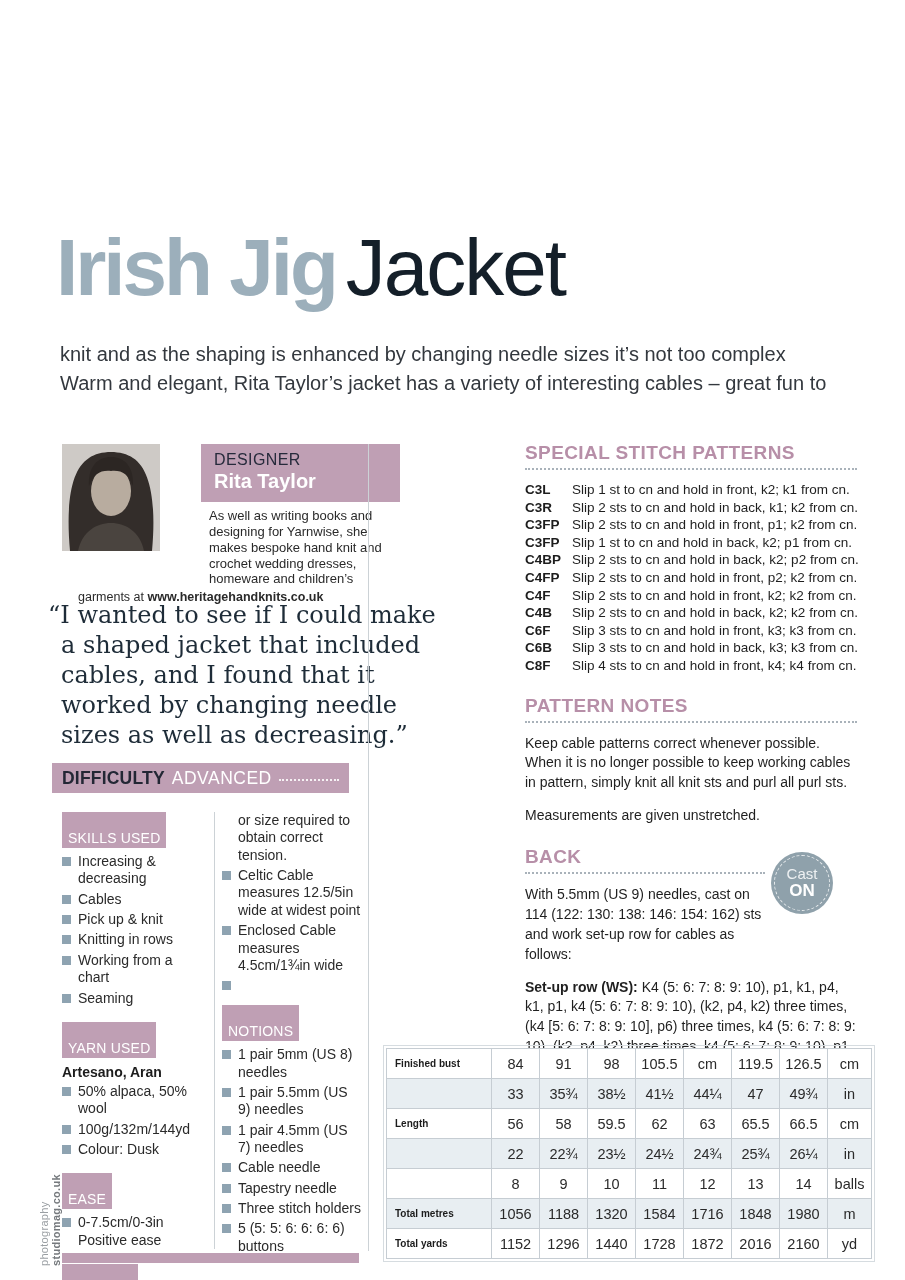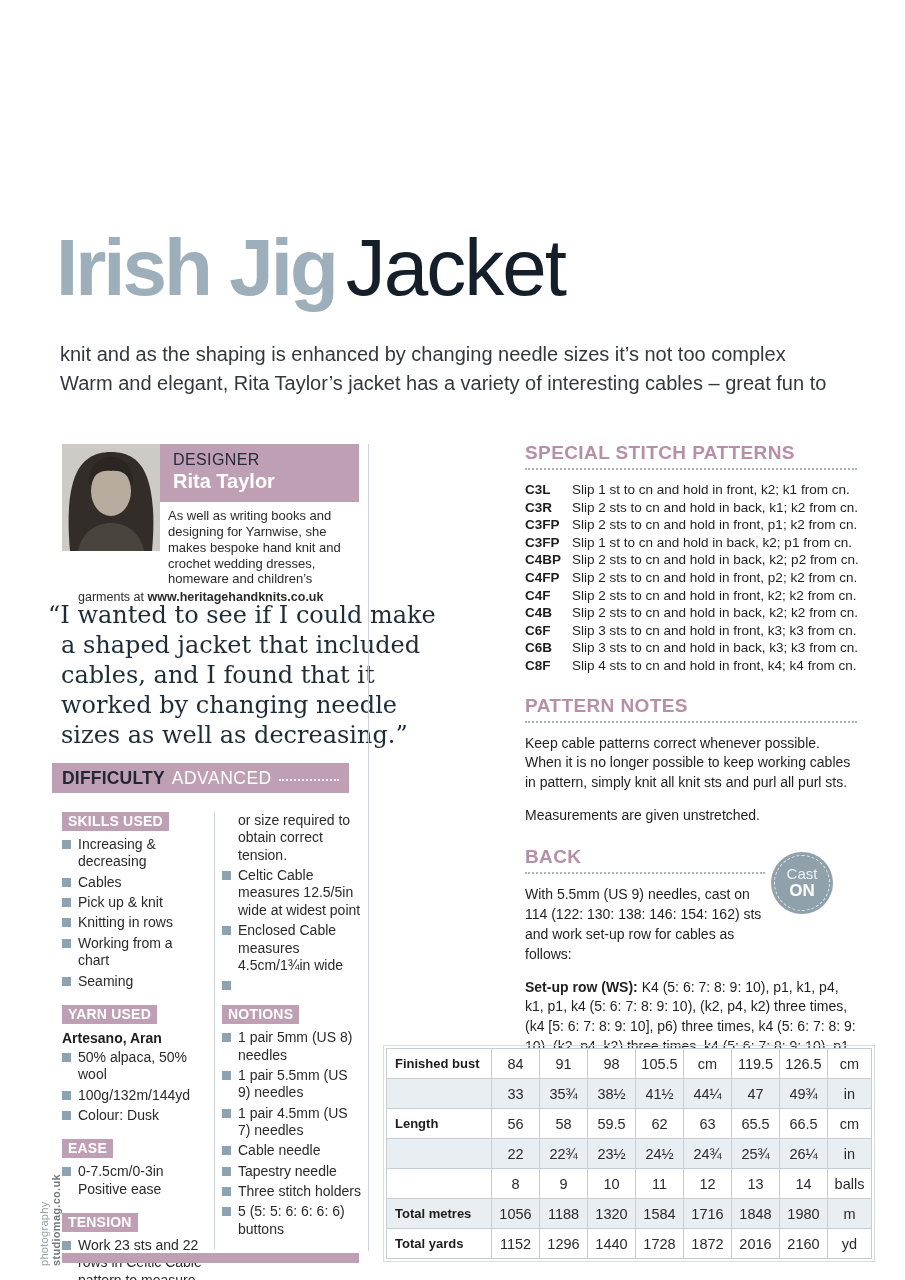--- a/index.html
+++ b/index.html
@@ -18,21 +18,21 @@
         font-family:"Liberation Sans",sans-serif;color:var(--body);margin-top:44px;}
 
   
   .title{position:absolute;left:56px;top:184px;font-size:80px;line-height:1;letter-spacing:-2px;white-space:nowrap;}
   .title .t-bold{font-weight:bold;color:var(--titleblue);letter-spacing:-3px;}
   .title .t-light{font-weight:normal;color:#141f29;margin-left:10px;letter-spacing:-2px;}
 
   .standfirst{position:absolute;left:60px;top:296px;font-size:20px;line-height:1.45;color:#33383e;}
 
   
-  .designer{position:absolute;left:62px;top:400px;width:297px;}
+  .designer{position:absolute;left:62px;top:400px;width:297px;padding-left:41px;}
   .photo{position:absolute;left:0;top:0;width:98px;height:107px;display:block;}
   .dhead{margin-left:98px;height:58px;background:var(--mauve);box-sizing:border-box;padding:7px 0 0 13px;}
   .dlabel{font-size:16px;color:#262a3b;letter-spacing:.4px;}
   .dname{font-size:20px;font-weight:bold;color:#fff;margin-top:1px;}
   .bio{margin-left:106px;width:190px;margin-top:6px;font-size:13px;line-height:1.22;color:var(--body);}
   .biotail{position:absolute;left:16px;top:146px;font-size:12.5px;white-space:nowrap;color:var(--body);}
   .biotail b{letter-spacing:0;}
 
   
   .quote{position:absolute;left:48px;top:556px;font-family:"DejaVu Serif","Liberation Serif",serif;
@@ -47,22 +47,22 @@
   .diff-level{font-size:17.5px;color:#fff;letter-spacing:.5px;}
   .diff-leader{flex:1;border-top:2px dotted rgba(255,255,255,.85);margin-top:3px;}
 
   
   .col1{position:absolute;left:62px;top:768px;width:142px;}
   .col2{position:absolute;left:222px;top:768px;width:140px;}
   .vdiv-inner{position:absolute;left:214px;top:768px;width:1px;height:437px;background:var(--rule);}
   .vdiv-main{position:absolute;left:368px;top:400px;width:1px;height:807px;background:var(--rule);}
 
   .section{margin-bottom:15px;}
-  .slabel{display:inline-block;background:var(--mauve);color:#fff;font-weight:bold;font-size:14px;
-          padding:1px 6px 2px;margin-bottom:5px;letter-spacing:.2px;}
+  .slabel{display:inline-block;background:var(--mauve);color:#fff;font-weight:normal;font-size:14px;
+          padding:18px 6px 2px;margin-bottom:5px;letter-spacing:.2px;}
   .brand{font-weight:bold;font-size:14px;margin:1px 0 3px;color:#1c1c1c;}
   .bullet{display:flex;gap:7px;margin-bottom:3px;}
   .sq{width:9px;height:9px;background:var(--bullet);flex:0 0 auto;margin-top:4px;}
   .btext{font-size:14px;line-height:1.24;color:var(--body);}
   .cont{font-size:14px;line-height:1.24;padding-left:16px;margin-bottom:3px;color:var(--body);}
 
   .leftbar{position:absolute;left:62px;top:1209px;width:297px;height:10px;background:var(--mauve);}
   .sidecredit{position:absolute;left:38px;top:1082px;height:140px;writing-mode:vertical-rl;
               transform:rotate(180deg);font-size:11px;color:#9a9fa3;letter-spacing:.3px;}
   .sidecredit b{color:#75797d;}
@@ -87,21 +87,21 @@
   .badge .bl2{font-size:17px;font-weight:bold;color:#fff;line-height:1.15;}
 
   .jumpicon{display:inline-block;width:14px;height:13px;background:#c2a2b7;border-radius:2px;color:#fff;
             font-size:9px;line-height:13px;text-align:center;margin-left:4px;vertical-align:-1px;font-weight:bold;}
 
   
   .sizetable{position:absolute;left:386px;top:1004px;border-collapse:collapse;background:#fff;
              border:1.5px solid #95a3ac;outline:1px solid #d6dce0;outline-offset:2px;}
   .sizetable td{border:1px solid #c6cdd3;width:47px;height:29px;text-align:center;
                 font-size:14.5px;color:var(--body);padding:0;}
-  .sizetable td.lbl{width:96px;text-align:left;padding-left:8px;font-weight:bold;font-size:13px;color:#1c1c1c;}
+  .sizetable td.lbl{width:96px;text-align:left;padding-left:8px;font-weight:bold;font-size:10px;color:#1c1c1c;}
   .sizetable td.unit{width:43px;}
   .sizetable tr.shade{background:var(--shade);}
 
   .footer{position:absolute;left:62px;top:1238px;font-size:15px;color:#20262c;}
   .footer .fnum{font-weight:bold;}
   .footer .fmag{font-weight:bold;color:var(--titleblue);}
 </style>
 </head>
 <body>
 

